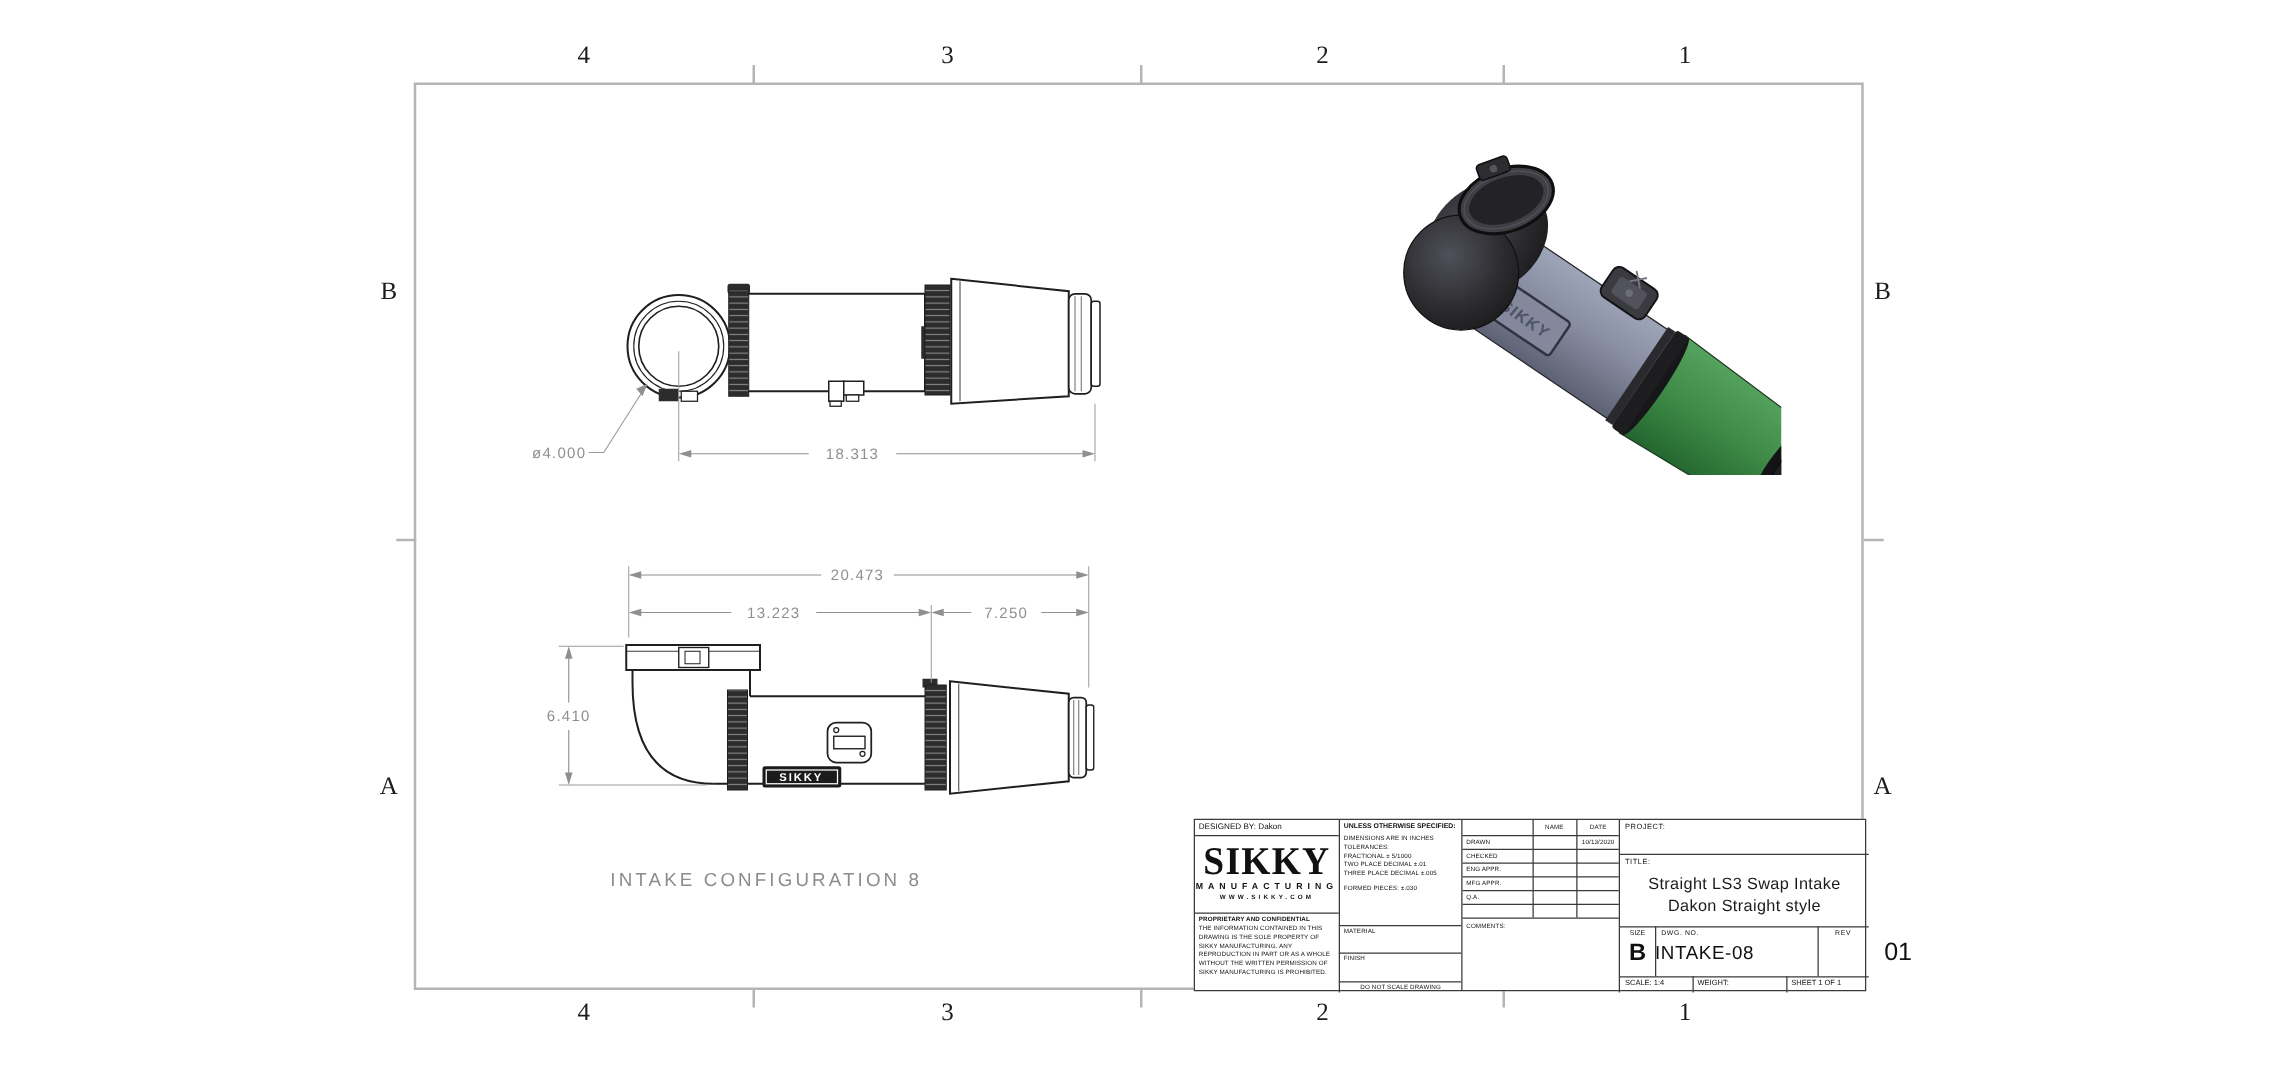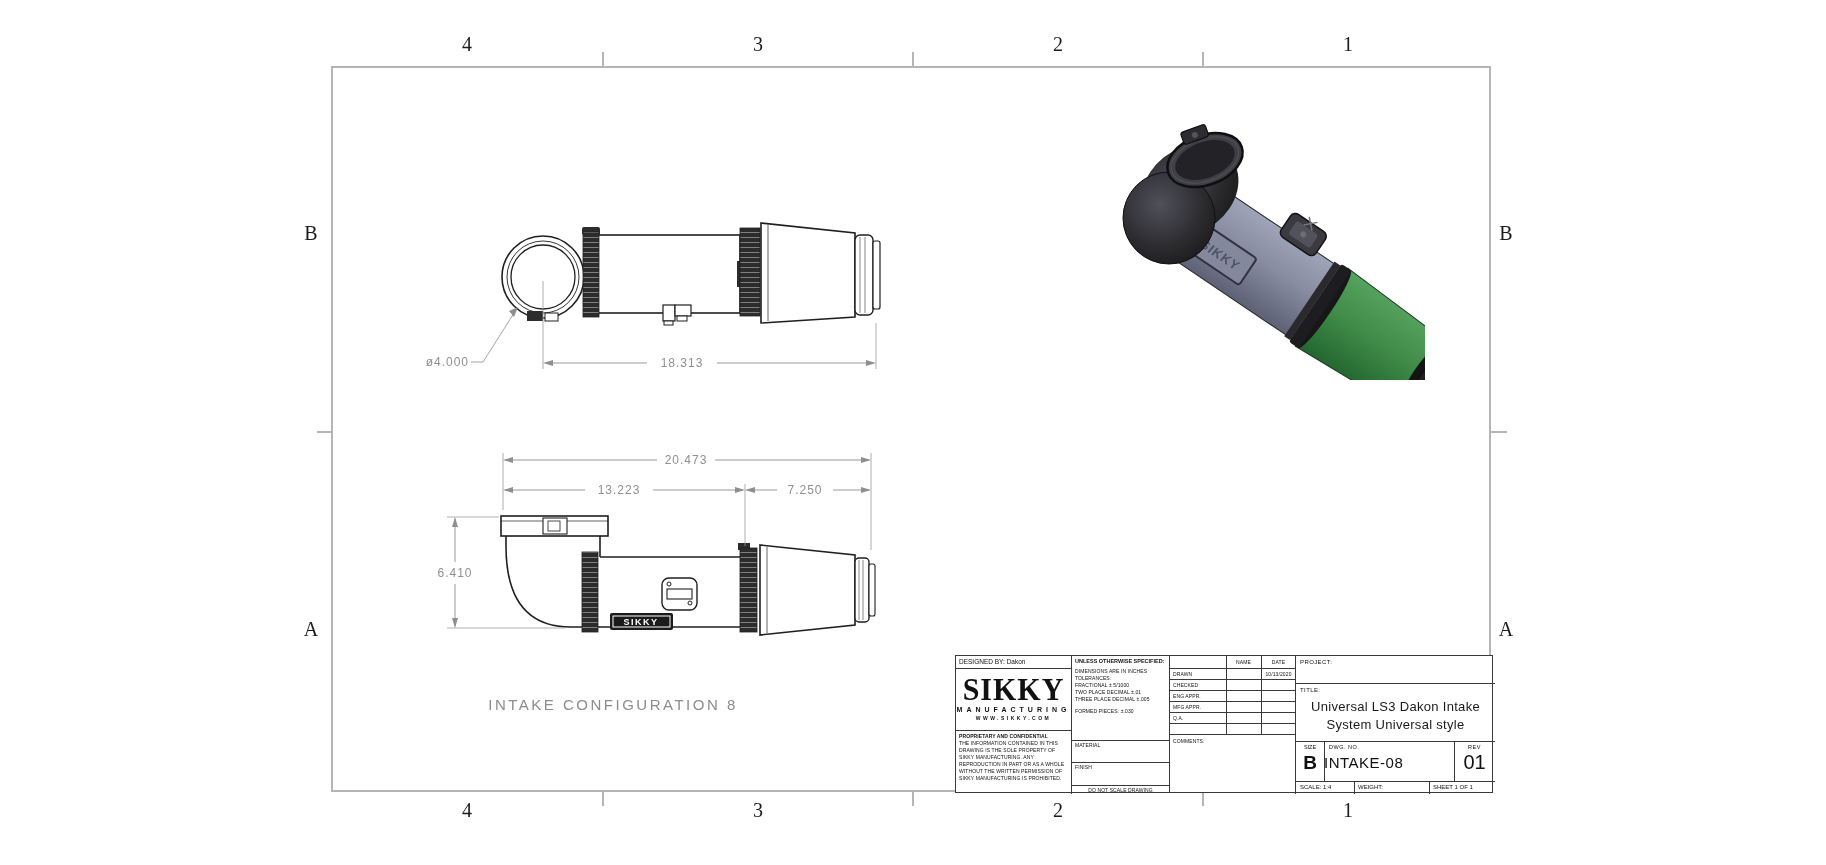--- a/index.html
+++ b/index.html
@@ -300,32 +300,32 @@
       <div class="cell" style="left:3px;top:82px;">COMMENTS:</div>
     </div>
 
     <div class="proj">
       <div class="tb-line" style="left:0;top:27px;width:199px;height:1px;"></div>
       <div class="tb-line" style="left:0;top:85px;width:199px;height:1px;"></div>
       <div class="tb-line" style="left:0;top:125px;width:199px;height:1px;"></div>
       <div class="labelsm" style="position:absolute;left:4px;top:3px;">PROJECT:</div>
       <div class="labelsm" style="position:absolute;left:4px;top:31px;">TITLE:</div>
       <div class="title-lines" style="position:absolute;left:0;top:42px;width:199px;">
-        <div>Universal LS3 Dakon Intake</div>
-        <div>System Universal style</div>
+        <div>Straight LS3 Swap Intake</div>
+        <div>Dakon Straight style</div>
       </div>
 
       <div class="tb-line" style="left:28px;top:85px;width:1px;height:40px;"></div>
       <div class="tb-line" style="left:158px;top:85px;width:1px;height:40px;"></div>
       <div style="position:absolute;left:0;top:88px;width:28px;text-align:center;font-size:5.5px;">SIZE</div>
       <div style="position:absolute;left:0;top:96px;width:28px;text-align:center;font-size:19px;font-weight:bold;">B</div>
       <div style="position:absolute;left:33px;top:88px;font-size:5.5px;letter-spacing:.5px;">DWG.  NO.</div>
       <div style="position:absolute;left:28px;top:98px;width:130px;font-size:15px;letter-spacing:.5px;">INTAKE-08</div>
       <div style="position:absolute;left:158px;top:88px;width:41px;text-align:center;font-size:5.5px;letter-spacing:.5px;">REV</div>
-      <div style="position:absolute;left:158px;top:95px;width:41px;text-align:center;font-size:20px;">01</div>
+      <div style="position:absolute;left:158px;top:95px;width:41px;text-align:center;font-size:20px;padding-left:44px;">01</div>
 
       <div class="tb-line" style="left:58px;top:125px;width:1px;height:13px;"></div>
       <div class="tb-line" style="left:133px;top:125px;width:1px;height:13px;"></div>
       <div style="position:absolute;left:4px;top:128px;font-size:6px;">SCALE: 1:4</div>
       <div style="position:absolute;left:62px;top:128px;font-size:6px;">WEIGHT:</div>
       <div style="position:absolute;left:137px;top:128px;font-size:6px;">SHEET 1 OF 1</div>
     </div>
   </div>
 
 </div>

